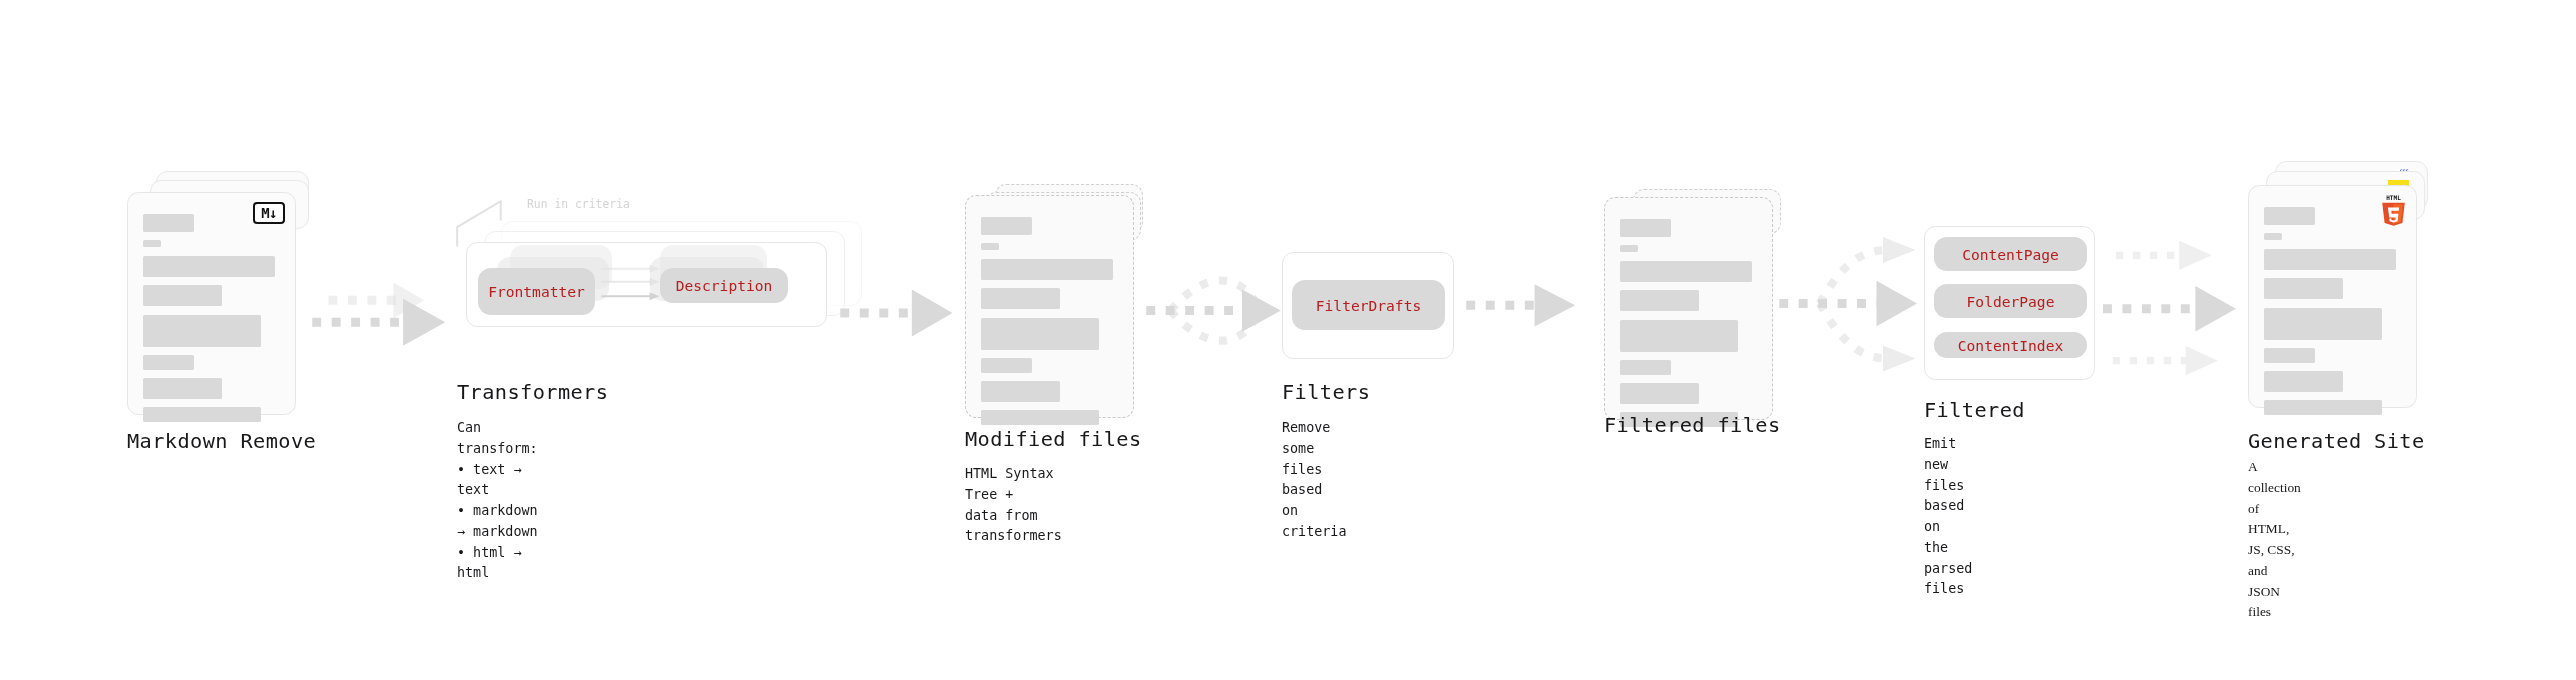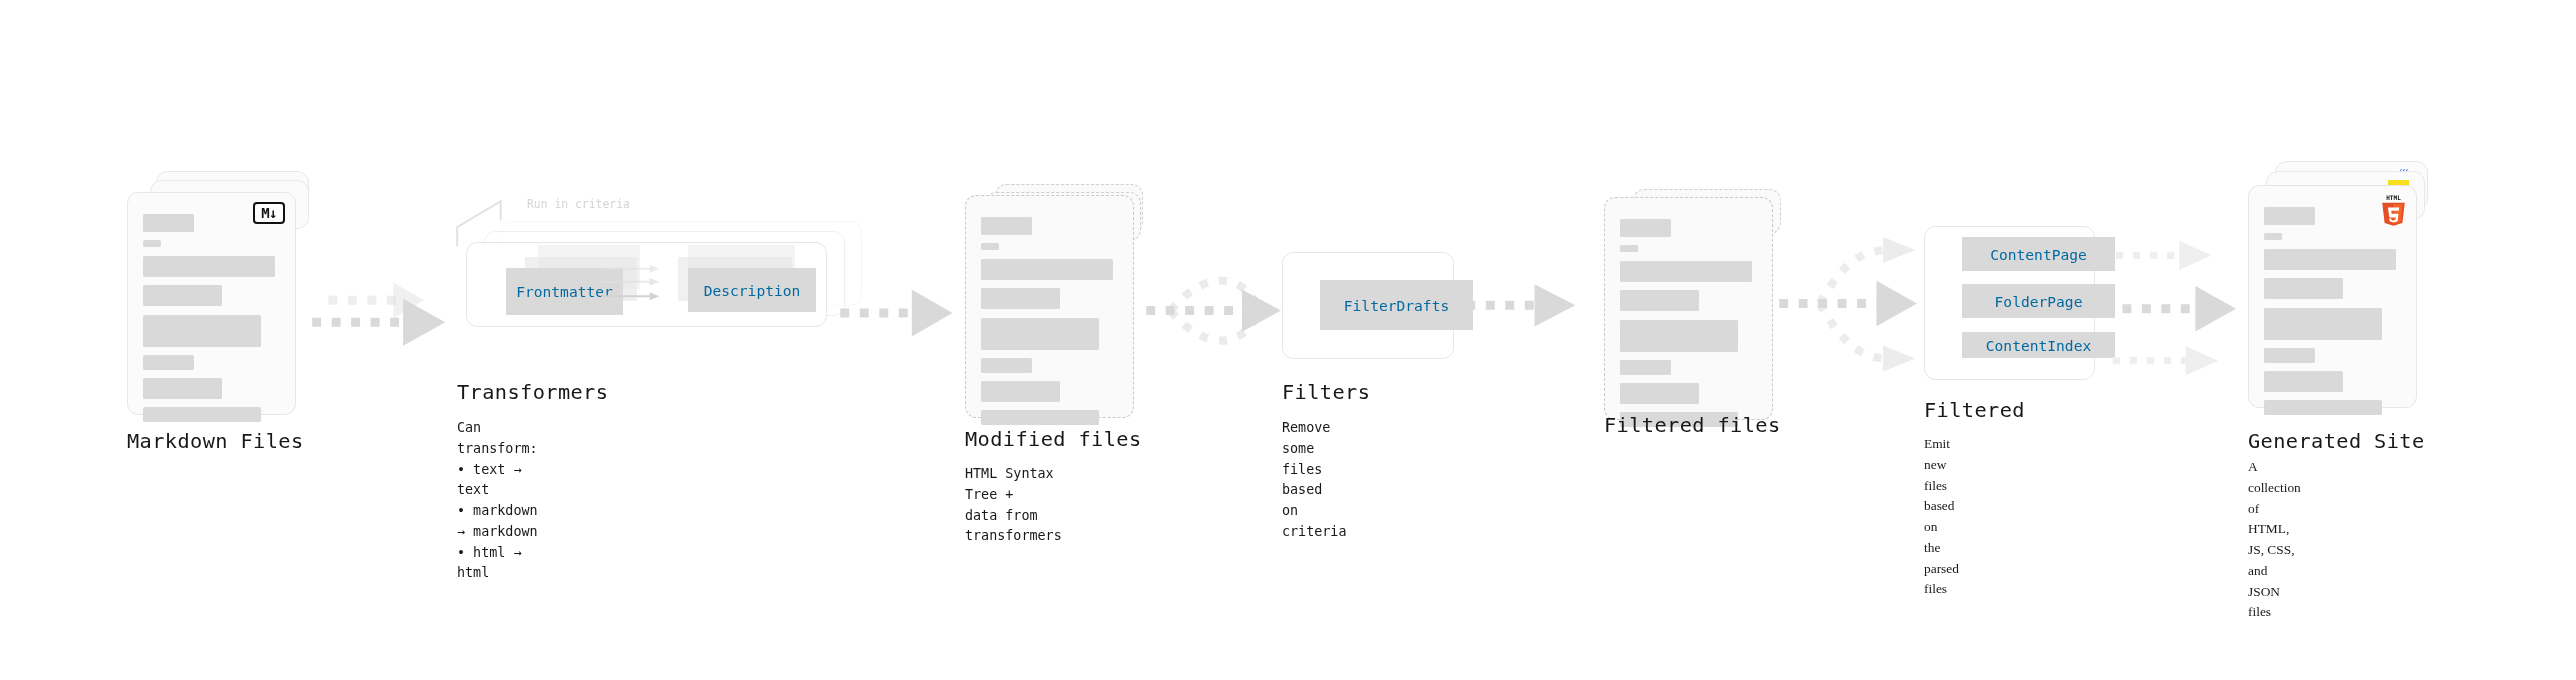--- a/index.html
+++ b/index.html
@@ -56,23 +56,23 @@
     font-size: 13.4px; color: #18181b; line-height: 1.55; white-space: pre-line;
   }
 
   
   .pbox {
     position: absolute;
     border: 1.6px solid #e6e6e6; border-radius: 11.4px; background: #ffffff;
   }
   .chip {
     position: absolute;
-    background: #d9d9d9; border-radius: 0;
+    background: #d9d9d9; border-radius: 13px;
     display: flex; align-items: center; justify-content: center;
-    font-size: 14.6px; color: #0369a1; white-space: nowrap; margin-left: 28px;
+    font-size: 14.6px; color: #b91c1c; white-space: nowrap;
   }
   .chip.ghost-chip { background: #e4e4e4; }
 
   .pnote { position: absolute; font-size: 11.4px; color: #d4d4d4; white-space: nowrap; }
 
   svg { position: absolute; overflow: visible; }
 </style>
 </head>
 <body>
 
@@ -88,21 +88,21 @@
         <div class="bar" style="width:51px;height:18px;"></div>
         <div class="bar" style="width:18.7px;height:6.5px;margin-bottom:9.8px;"></div>
         <div class="bar" style="width:132px;height:21px;"></div>
         <div class="bar" style="width:79px;height:21px;"></div>
         <div class="bar" style="width:118px;height:32.5px;"></div>
         <div class="bar" style="width:51px;height:14.6px;"></div>
         <div class="bar" style="width:79px;height:21px;"></div>
         <div class="bar" style="width:118px;height:14.6px;"></div>
       </div>
     </div>
-    <div class="label-title" style="left:127px;top:429px;">Markdown Files</div>
+    <div class="label-title" style="left:127px;top:429px;">Markdown Remove</div>
   </div>
 
   <svg style="left:309px;top:276px;" width="146" height="73" viewBox="0 0 180 90">
     <g stroke="#d9d9d9" stroke-width="11" stroke-dasharray="11 13" fill="none">
       <line x1="4" y1="57" x2="120" y2="57"></line>
       <line x1="24" y1="30" x2="120" y2="30" opacity="0.45"></line>
     </g>
     <polygon points="116,28 168,57 116,86" fill="#d9d9d9"></polygon>
     <polygon points="104,8 142,30 104,52" fill="#d9d9d9" opacity="0.4"></polygon>
   </svg>
@@ -119,21 +119,21 @@
 
     <div class="pbox" style="left:466px;top:242px;width:361px;height:85px;">
     </div>
 
     <div class="chip ghost-chip" style="left:510px;top:245px;width:102px;height:44px;opacity:0.45;"></div>
     <div class="chip ghost-chip" style="left:497px;top:257px;width:112px;height:44px;opacity:0.55;"></div>
     <div class="chip ghost-chip" style="left:660px;top:245px;width:107px;height:44px;opacity:0.45;"></div>
     <div class="chip ghost-chip" style="left:650px;top:257px;width:114px;height:44px;opacity:0.55;"></div>
 
     <div class="chip" style="left:478px;top:268px;width:117px;height:47px;">Frontmatter</div>
-    <div class="chip" style="left:660px;top:268px;width:128px;height:44px;">Description</div>
+    <div class="chip" style="left:660px;top:268px;width:128px;height:35px;">Description</div>
 
     <svg style="left:601px;top:264px;" width="65" height="50" viewBox="0 0 80 62">
       <g stroke="#e0e0e0" stroke-width="2.5" fill="none">
         <line x1="0" y1="6" x2="62" y2="6" opacity="0.6"></line>
         <line x1="0" y1="22" x2="62" y2="22" opacity="0.75"></line>
         <line x1="0" y1="40" x2="62" y2="40" stroke="#d2d2d2"></line>
       </g>
       <polygon points="60,1 72,6 60,11" fill="#e0e0e0" opacity="0.6"></polygon>
       <polygon points="60,17 72,22 60,27" fill="#e0e0e0" opacity="0.75"></polygon>
       <polygon points="60,35 72,40 60,45" fill="#d2d2d2"></polygon>
@@ -227,21 +227,21 @@
   </svg>
 
   <div class="stage" style="left:0;top:0;">
     <div class="pbox" style="left:1924px;top:226px;width:171px;height:154px;"></div>
 
     <div class="chip" style="left:1934px;top:237px;width:153px;height:34px;">ContentPage</div>
     <div class="chip" style="left:1934px;top:284px;width:153px;height:34px;">FolderPage</div>
     <div class="chip" style="left:1934px;top:332px;width:153px;height:26px;">ContentIndex</div>
 
     <div class="label-title" style="left:1924px;top:398px;">Filtered</div>
-    <div class="label-sub" style="left:1924px;top:434px;font-family:Liberation Serif, serif;">Emit new files based on
+    <div class="label-sub" style="left:1924px;top:434px;">Emit new files based on
 the parsed files</div>
   </div>
 
   <svg style="left:2103px;top:231px;" width="154" height="154" viewBox="0 0 190 190">
 
     <line x1="16" y1="30" x2="96" y2="30" stroke="#efefef" stroke-width="9" stroke-dasharray="9 12"></line>
     <polygon points="94,12 134,30 94,48" fill="#efefef"></polygon>
 
     <line x1="0" y1="96" x2="118" y2="96" stroke="#d9d9d9" stroke-width="11" stroke-dasharray="11 13"></line>
     <polygon points="114,68 164,96 114,124" fill="#d9d9d9"></polygon>

